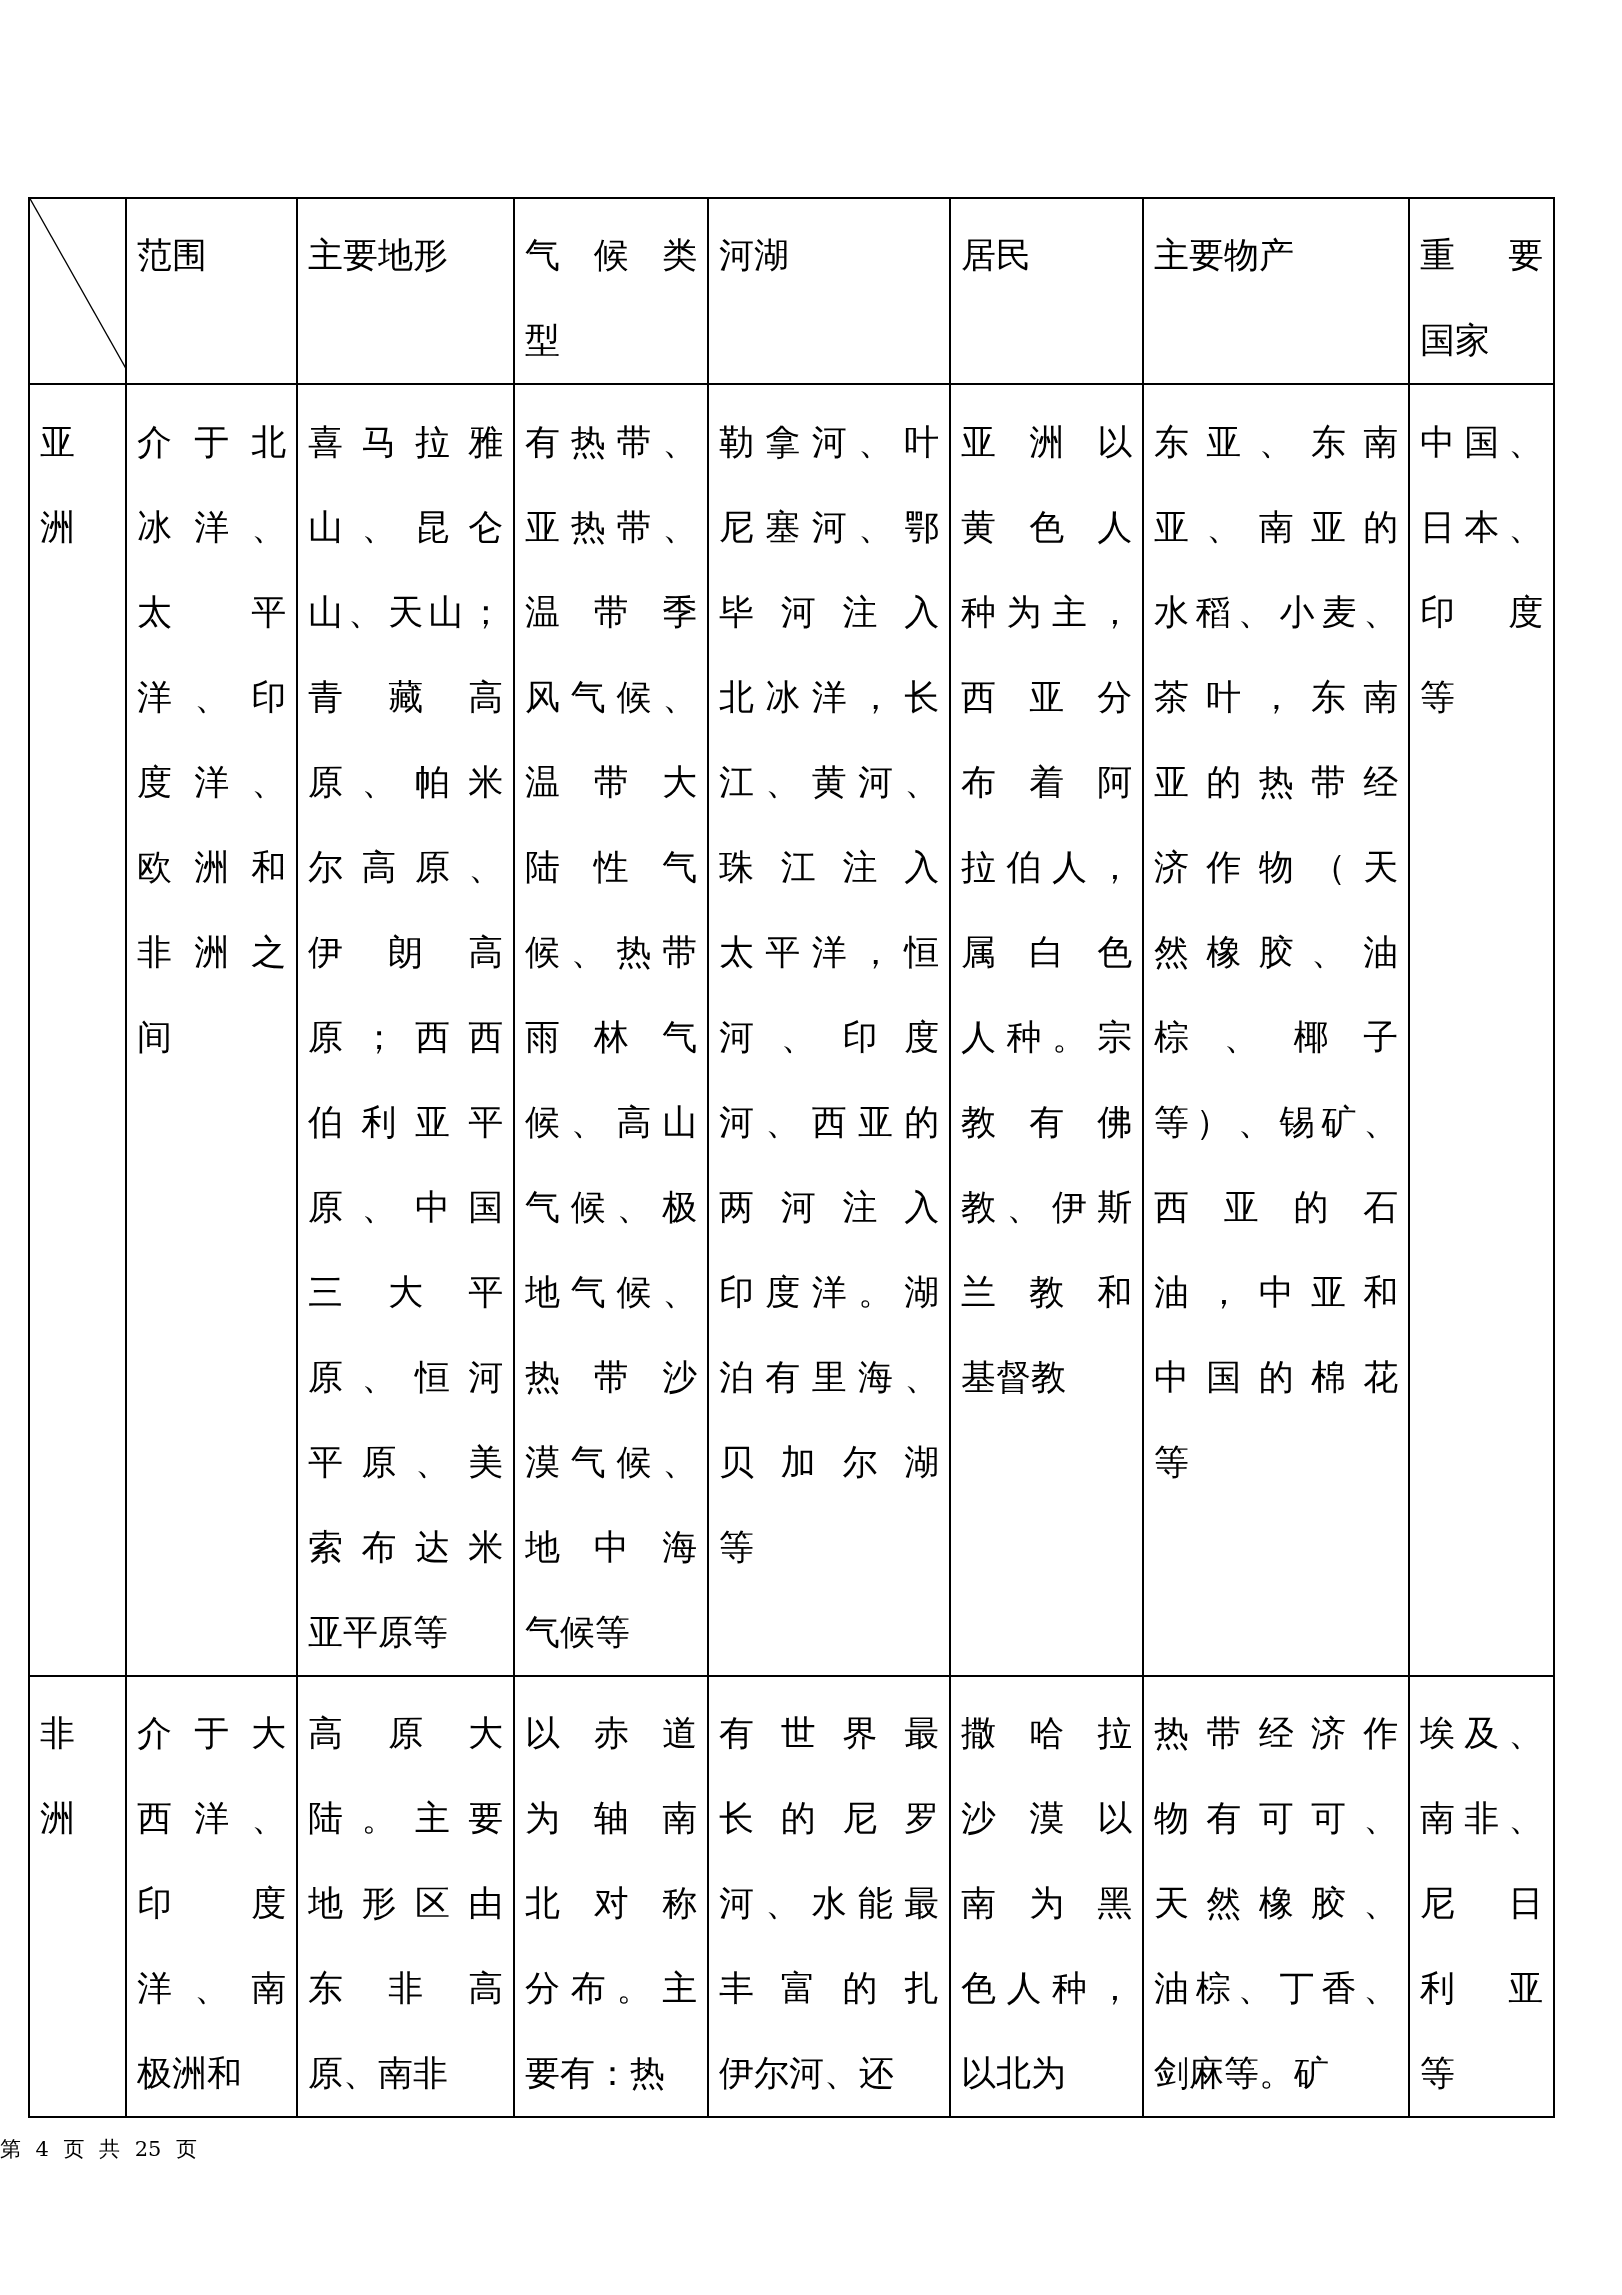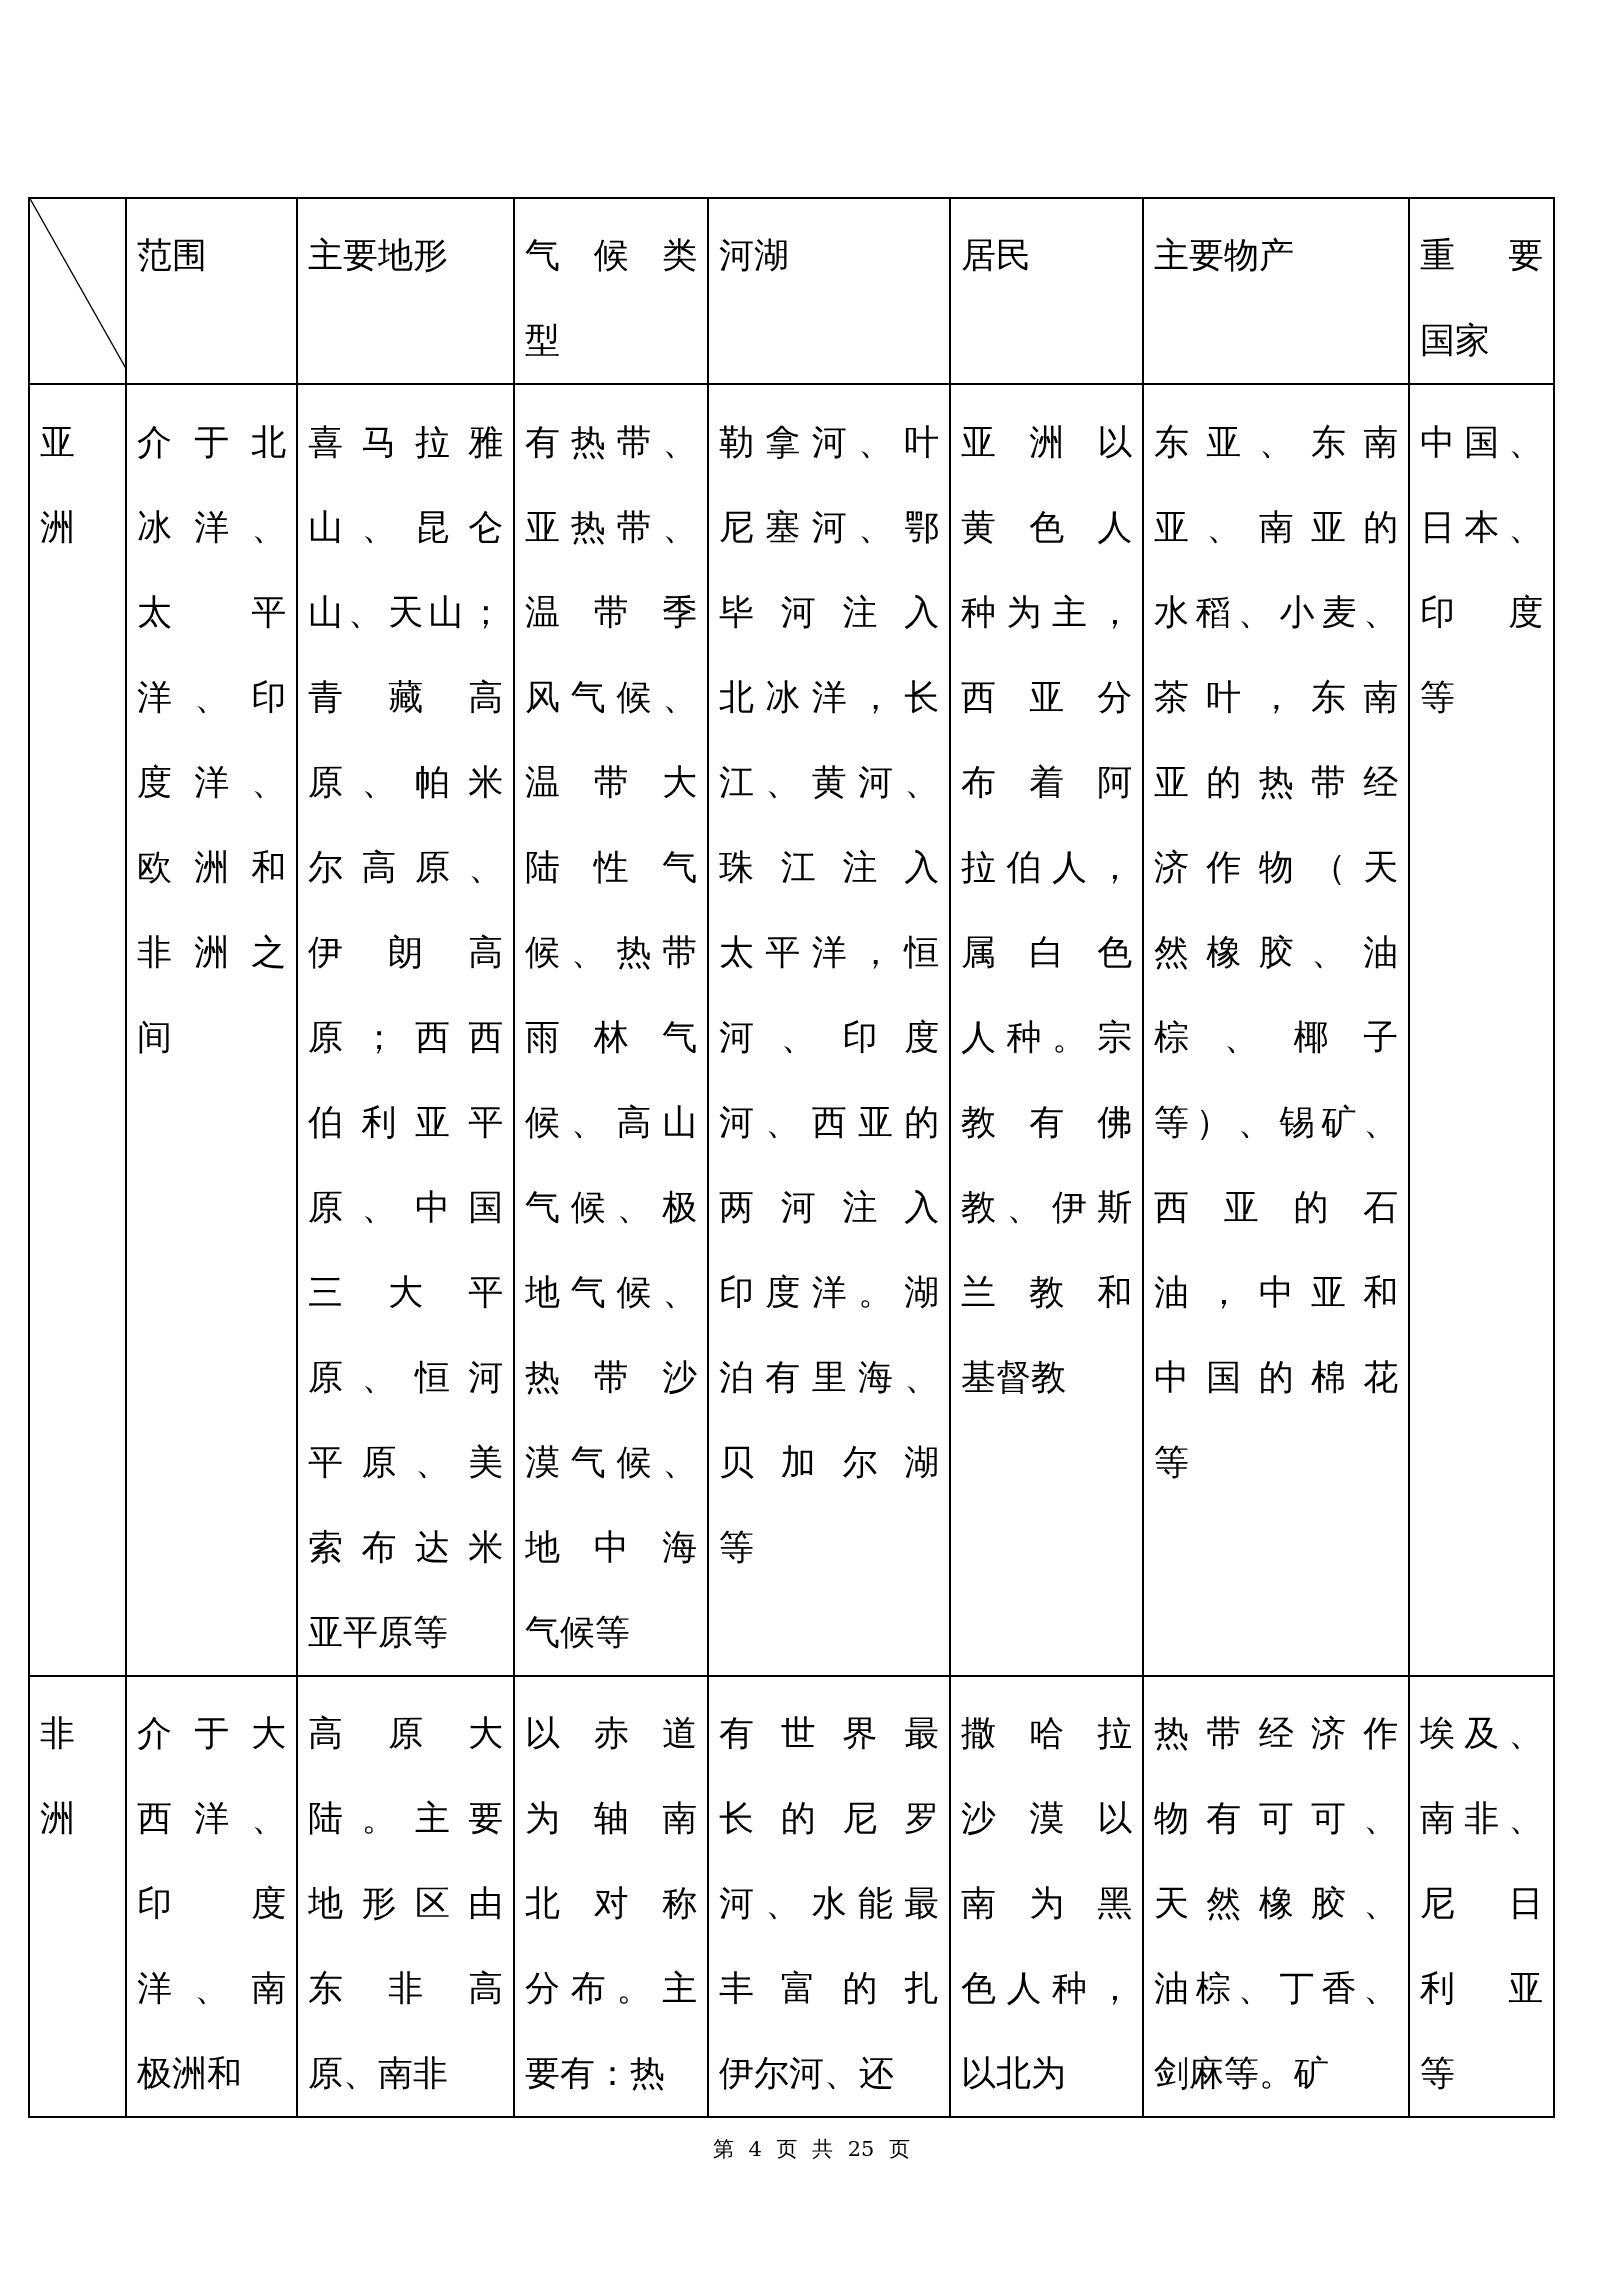--- a/index.html
+++ b/index.html
@@ -7,21 +7,21 @@
          font-family:"DejaVu Serif","Liberation Serif",serif; color:#000; }
   table { position:absolute; left:27.5px; top:197px; border-collapse:collapse; table-layout:fixed; }
   td { border:2px solid #000; vertical-align:top; padding:14.4px 9.2px 0 10.5px; box-sizing:border-box; }
   .hdr td { height:171px; }
   .r1 td { height:1273px; }
   .r2 td { height:429px; }
   .line { display:flex; justify-content:space-between; font-size:35px; line-height:85px; height:85px; white-space:nowrap; }
   .line.last { justify-content:flex-start; }
   .diag { position:relative; padding:0; }
   .diag svg { position:absolute; left:0; top:0; }
-  .footer { position:absolute; top:2135px; left:0; width:1623px; text-align:center; font-size:21px; word-spacing:7.9px; }
+  .footer { position:absolute; top:2135px; left:0; width:1623px; font-size:21px; word-spacing:7.9px; }
 </style>
 </head>
 <body>
 
 <table>
   <colgroup>
     <col style="width:97px">
       <col style="width:171px">
       <col style="width:217px">
       <col style="width:194px">

